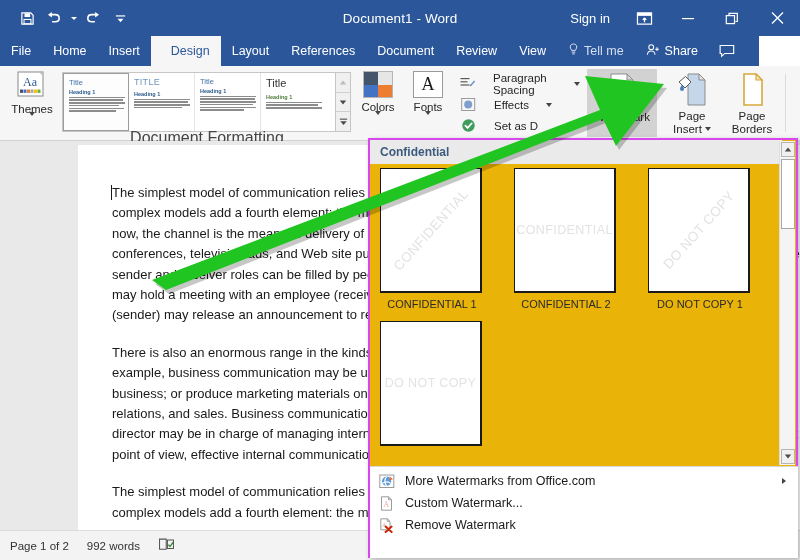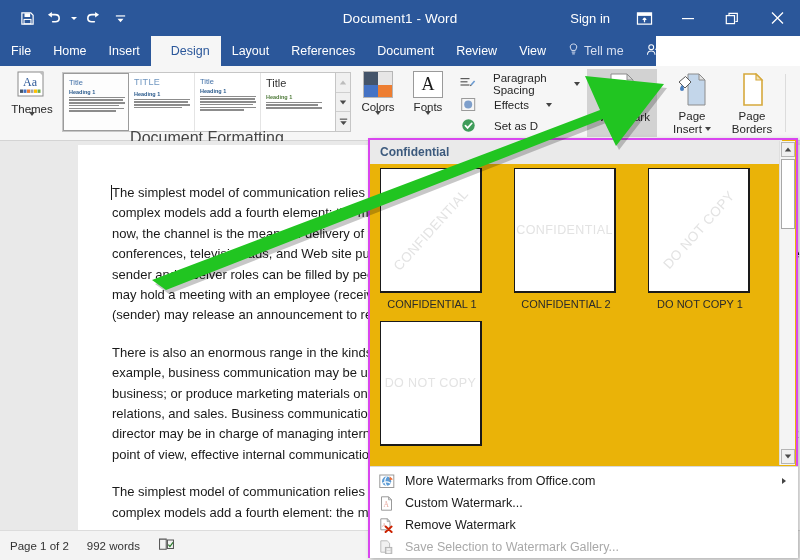--- a/index.html
+++ b/index.html
@@ -29,21 +29,21 @@
     display:flex; align-items:center; justify-content:center;
     font-size:13.5px; color:#ffffff; letter-spacing:.1px;
   }
   .tb-right{ position:absolute; right:0; top:0; height:36px; display:flex; align-items:center; }
   #signin{ font-size:13px; color:#fff; padding:0 12px; cursor:pointer; height:36px; display:flex; align-items:center; }
   .tb-btn{ width:44px; height:36px; display:flex; align-items:center; justify-content:center; cursor:pointer; color:#fff; }
   .tb-btn.close{ width:46px; }
 
   
   #tabstrip{
-    position:absolute; left:0; top:36px; width:656px; height:30px;
+    position:absolute; left:0; top:36px; width:759px; height:30px;
     background:#2b579a; display:flex; align-items:flex-end;
   }
   .tab{
     height:30px; padding:0 11px; display:flex; align-items:center;
     font-size:12.5px; color:#ffffff; cursor:pointer; white-space:nowrap;
   }
   .tab.active{ background:#f6f6f6; color:#2b579a;padding-left:20px; }
   .tab.tellme{ color:#d7dff0; gap:5px; }
   .tab.share{ gap:5px; }
   .tab.cmt{ padding:0 10px; }
@@ -591,31 +591,20 @@
       <span class="mi-ico">
         <svg width="15" height="15" viewBox="0 0 15 15">
             <path d="M1.8 0.8h6.4l2.8 2.8v8.2h-9.2z" fill="#fff" stroke="#9a9a9a" stroke-width="1"></path>
             <path d="M8.2 0.8v2.8h2.8z" fill="#dcdcdc" stroke="#9a9a9a" stroke-width="0.8"></path>
             <text x="5" y="8.6" font-family="Liberation Serif, serif" font-size="6.4" text-anchor="middle" fill="#e8a9a0">A</text>
             <path d="M6.6 8.6 12.6 14M12.6 8.6 6.6 14" stroke="#cc2200" stroke-width="2" stroke-linecap="round"></path>
           </svg>
       </span>
       <span>Remove Watermark</span>
     </div>
-    <div class="mi disabled">
-      <span class="mi-ico">
-        <svg width="15" height="15" viewBox="0 0 15 15">
-            <path d="M1.8 0.8h6.4l2.4 2.4v9h-8.8z" fill="#f1f1f1" stroke="#bdbdbd" stroke-width="1"></path>
-            <rect x="6.4" y="7.4" width="6.4" height="6" fill="#d7d7d7" stroke="#b0b0b0" stroke-width="0.9"></rect>
-            <rect x="8" y="8.2" width="3.2" height="2" fill="#f1f1f1"></rect>
-            <rect x="7.8" y="11" width="3.6" height="2.2" fill="#f1f1f1"></rect>
-          </svg>
-      </span>
-      <span>Save Selection to Watermark Gallery...</span>
-    </div>
   </div>
 </div>
 
 <svg id="green-arrow" viewBox="0 0 800 560">
   <g transform="translate(3,4)" opacity="0.22">
     <path d="M152 280 L600 110 L585 76 L664 84 L616 146 L603 119 L166 290 Z" fill="#000000"></path>
   </g>
   <path d="M152 280 L600 110 L585 76 L664 84 L616 146 L603 119 L166 290 Z" fill="#21c521"></path>
 </svg>
 

